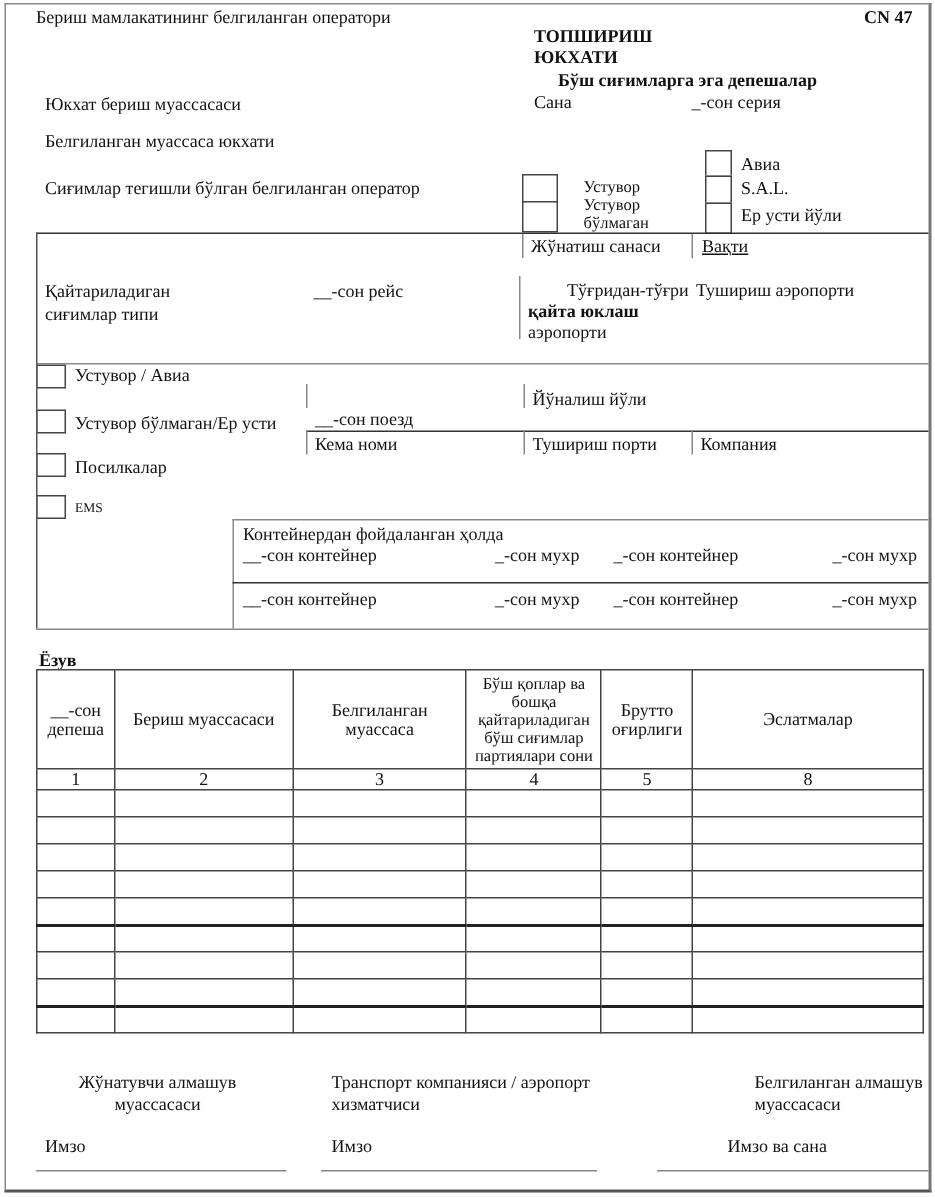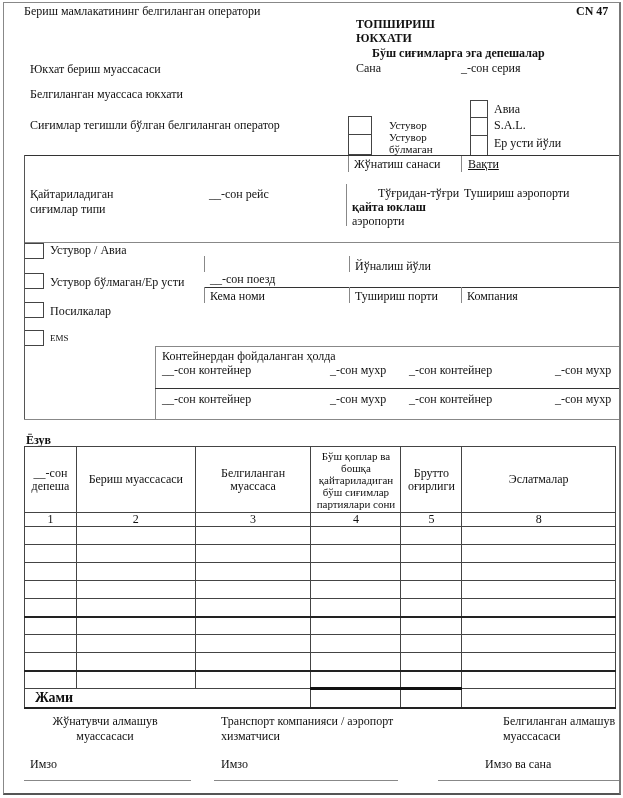--- a/index.html
+++ b/index.html
@@ -196,26 +196,20 @@
         <td></td>
       </tr>
   <tr class="row thick">
         <td></td>
         <td></td>
         <td></td>
         <td></td>
         <td></td>
         <td></td>
       </tr>
-  <tr>
-    <td colspan="3" style="height:19px;text-align:left;padding-left:10px;font-weight:bold;font-size:14px;border-bottom:2px solid #222;">Жами</td>
-    <td style="border-top:3px solid #111;border-bottom:2px solid #222;"></td>
-    <td style="border-top:3px solid #111;border-bottom:2px solid #222;"></td>
-    <td style="border-bottom:2px solid #222;"></td>
-  </tr>
 </tbody>
   </table>
 
 <div class="abs t" style="left:30px;top:714px;line-height:15px;white-space:normal;width:150px;text-align:center;">Жўнатувчи алмашув муассасаси</div>
 <div class="abs t" style="left:221px;top:714px;line-height:15px;white-space:normal;width:190px;">Транспорт компанияси / аэропорт хизматчиси</div>
 <div class="abs t" style="left:503px;top:714px;line-height:15px;white-space:normal;width:130px;">Белгиланган алмашув муассасаси</div>
 <div class="abs t" style="left:30px;top:757px;">Имзо</div>
 <div class="abs t" style="left:221px;top:757px;">Имзо</div>
 <div class="abs t" style="left:485px;top:757px;">Имзо ва сана</div>
 <div class="hlg" style="left:24px;top:780px;width:167px;"></div>

